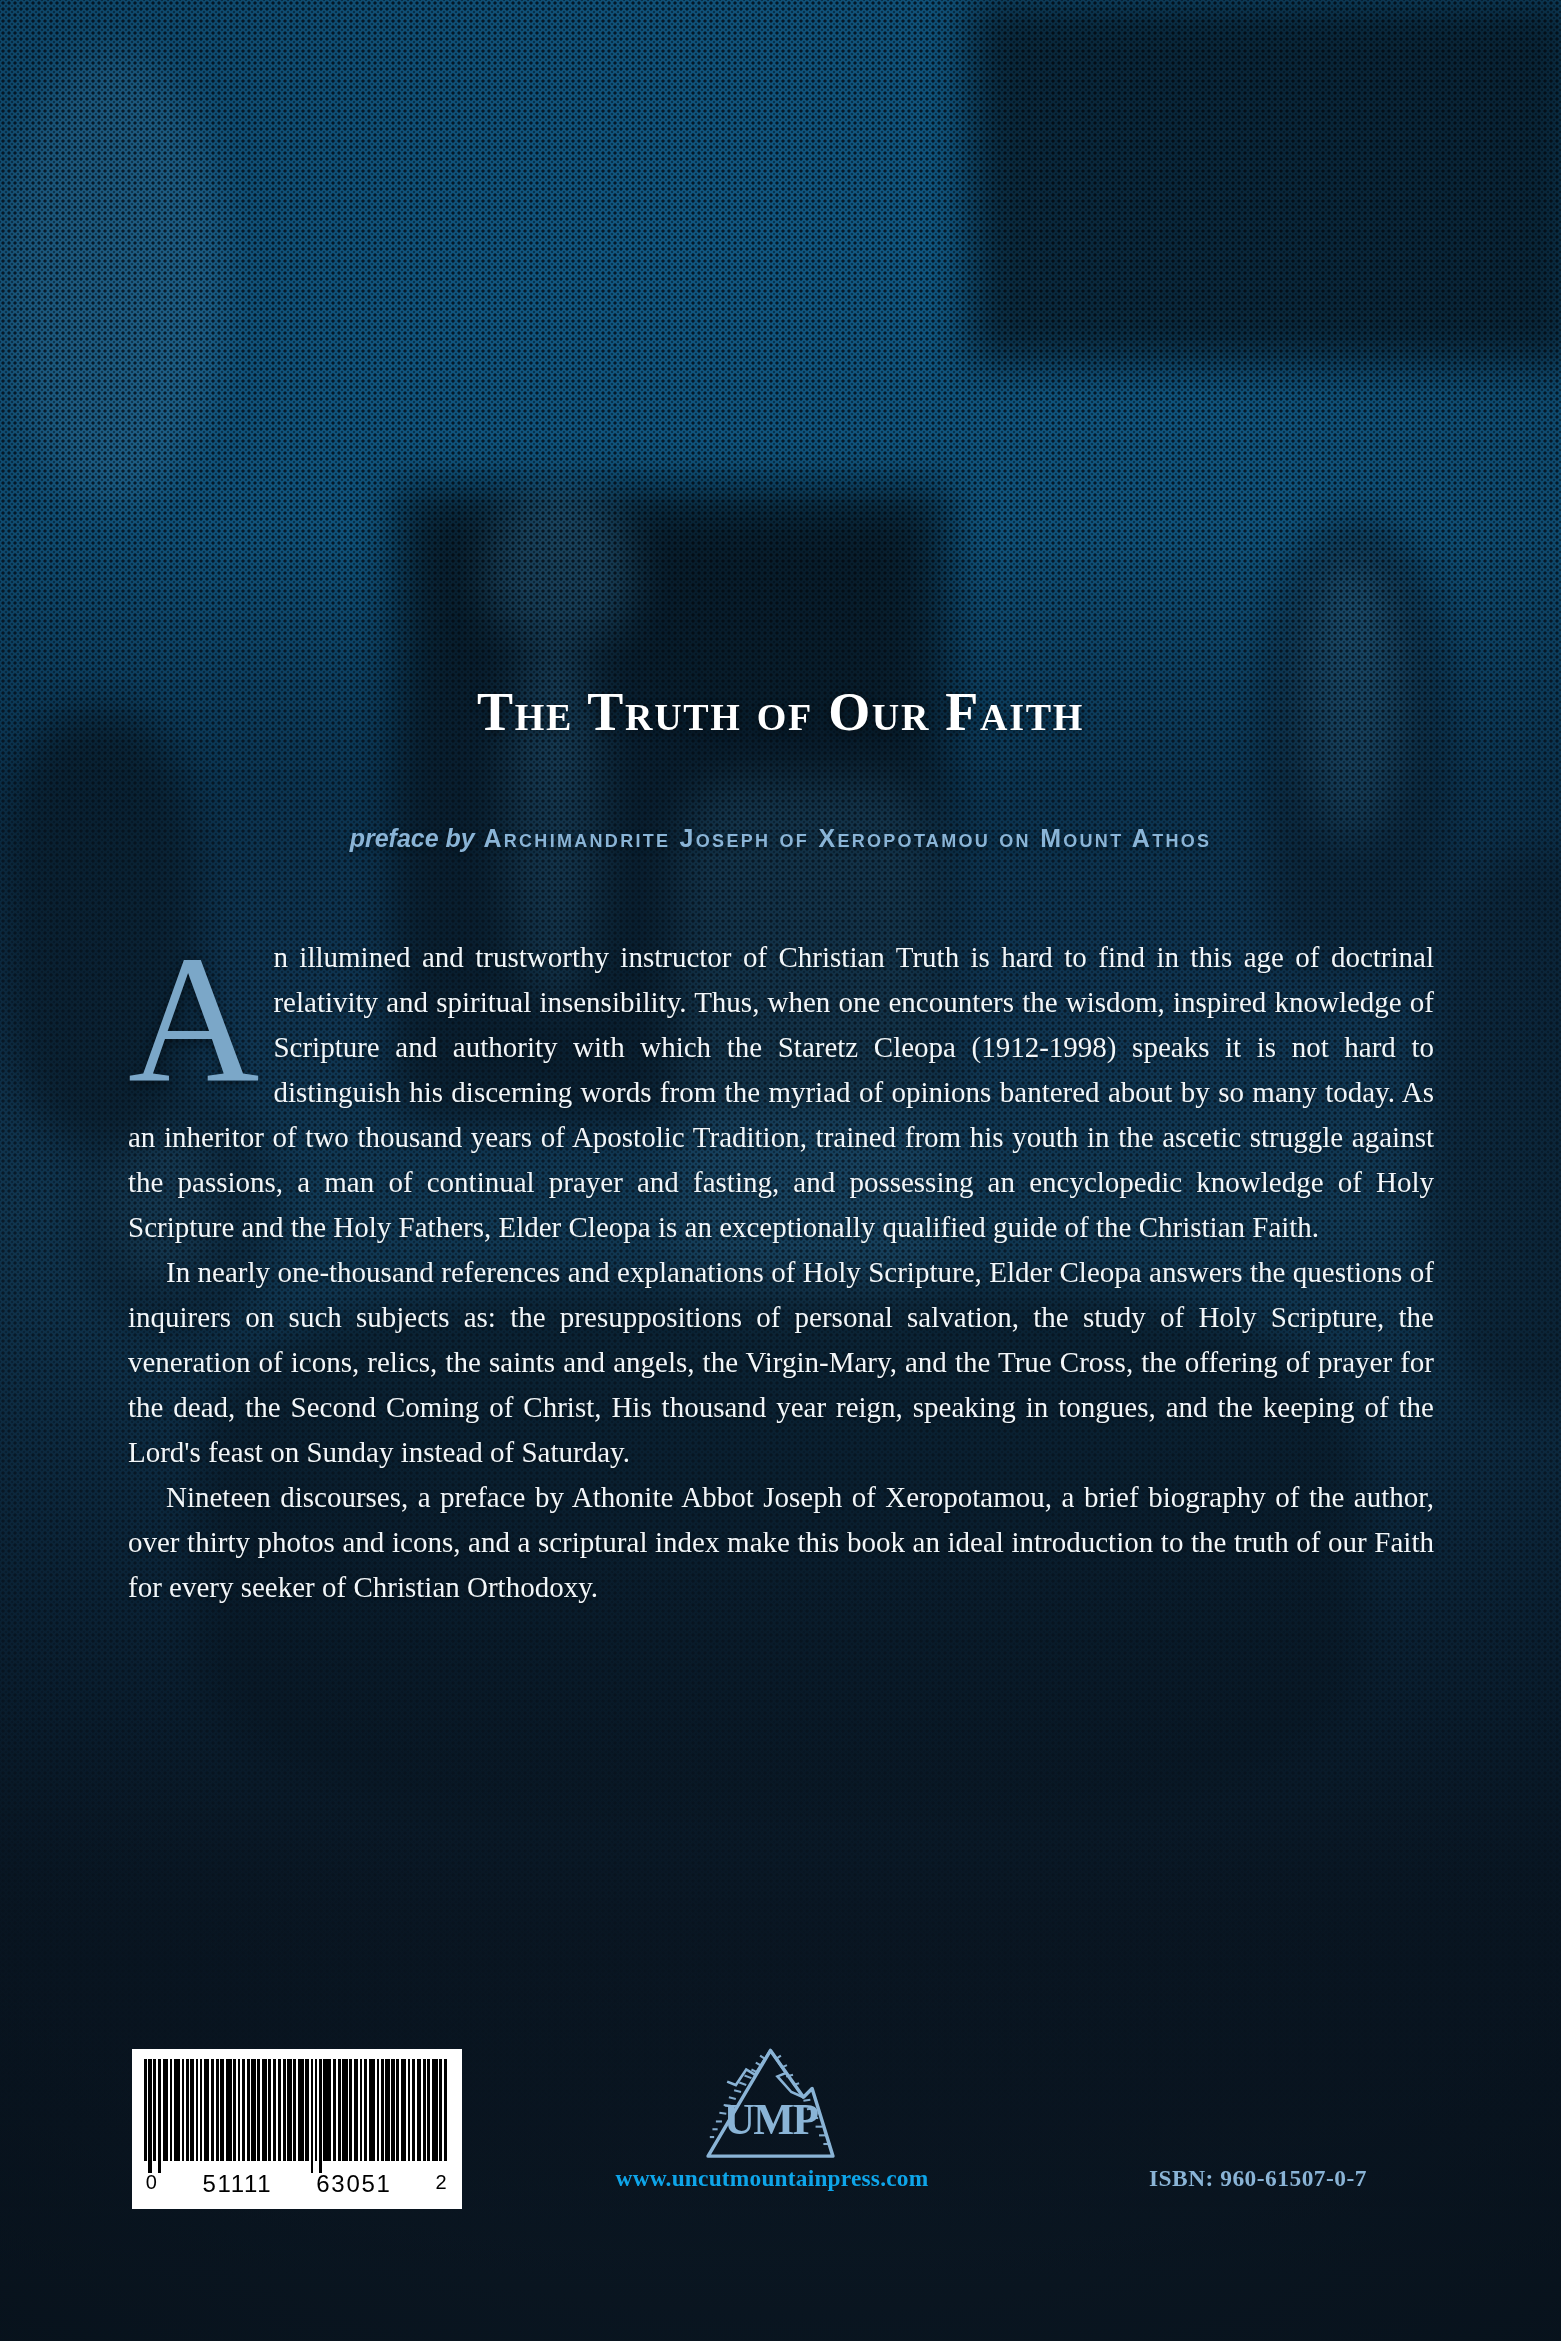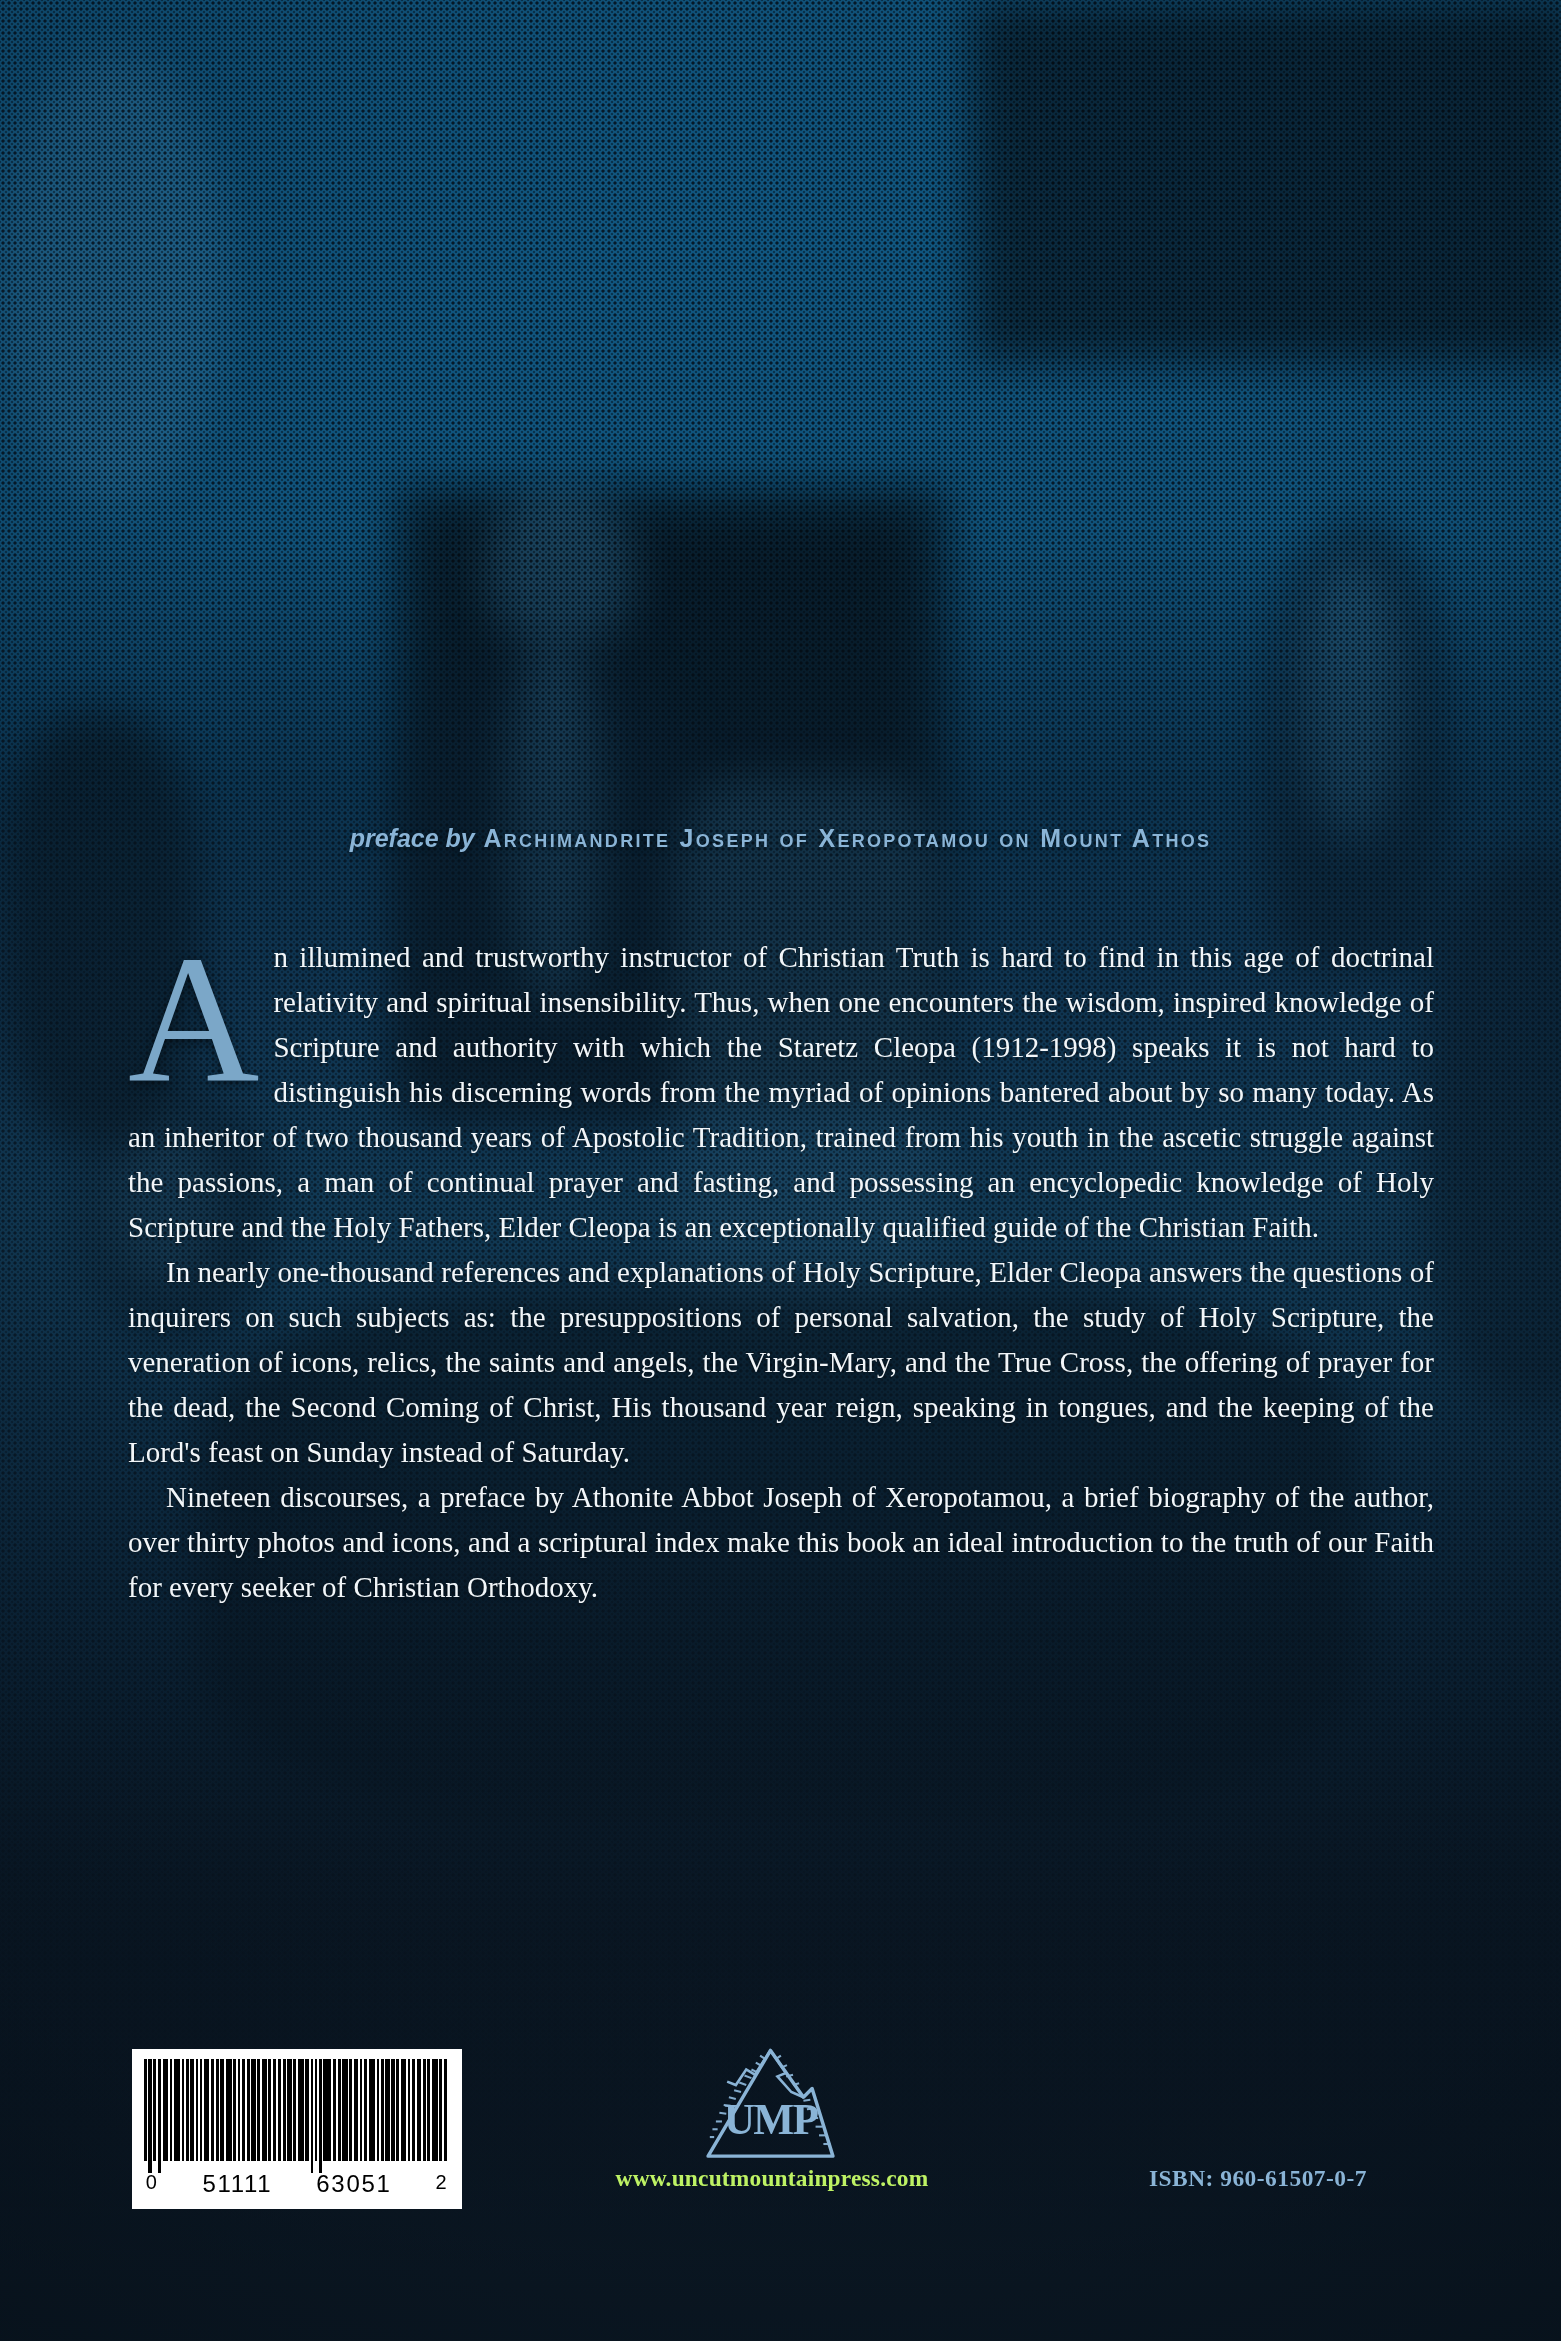--- a/index.html
+++ b/index.html
@@ -248,21 +248,21 @@
 
   .site {
     position: absolute;
     left: 512px;
     top: 2165px;
     width: 520px;
     text-align: center;
     font-family: "Liberation Serif", serif;
     font-weight: bold;
     font-size: 23.4px;
-    color: #bef264;
+    color: #0ea5e9;
     letter-spacing: 0.2px;
   }
 
   .isbn {
     position: absolute;
     left: 1067px;
     top: 2165px;
     width: 382px;
     text-align: center;
     font-family: "Liberation Serif", serif;
@@ -297,20 +297,21 @@
     <div class="ghost dark" style="left:200px; top:1284px; width:1162px; height:538px; border-radius:30%;"></div>
 
     <div class="halftone"></div>
     <div class="halftone2"></div>
     <div class="wash"></div>
     <div class="vignette"></div>
   </div>
 
   <div class="content">
 
+    <h1 class="title">The Truth of Our Faith</h1>
 
 
     <div class="preface-line">
       <span class="pf-by">preface by</span><span class="pf-name">Archimandrite Joseph of Xeropotamou on Mount Athos</span>
     </div>
 
     <div class="blurb">
       <p><span class="dropcap">A</span><span>n illumined and trustworthy instructor of Christian Truth is hard to find in this age of doctrinal relativity and spiritual insensibility. Thus, when one encounters the wisdom, inspired knowledge of Scripture and authority with which the Staretz Cleopa (1912-1998) speaks it is not hard to distinguish his discerning words from the myriad of opinions bantered about by so many today. As an inheritor of two thousand years of Apostolic Tradition, trained from his youth in the ascetic struggle against the passions, a man of continual prayer and fasting, and possessing an encyclopedic knowledge of Holy Scripture and the Holy Fathers, Elder Cleopa is an exceptionally qualified guide of the Christian Faith.</span></p>
       <p>In nearly one-thousand references and explanations of Holy Scripture, Elder Cleopa answers the questions of inquirers on such subjects as: the presuppositions of personal salvation, the study of Holy Scripture, the veneration of icons, relics, the saints and angels, the Virgin-Mary, and the True Cross, the offering of prayer for the dead, the Second Coming of Christ, His thousand year reign, speaking in tongues, and the keeping of the Lord's feast on Sunday instead of Saturday.</p>
       <p>Nineteen discourses, a preface by Athonite Abbot Joseph of Xeropotamou, a brief biography of the author, over thirty photos and icons, and a scriptural index make this book an ideal introduction to the truth of our Faith for every seeker of Christian Orthodoxy.</p>

